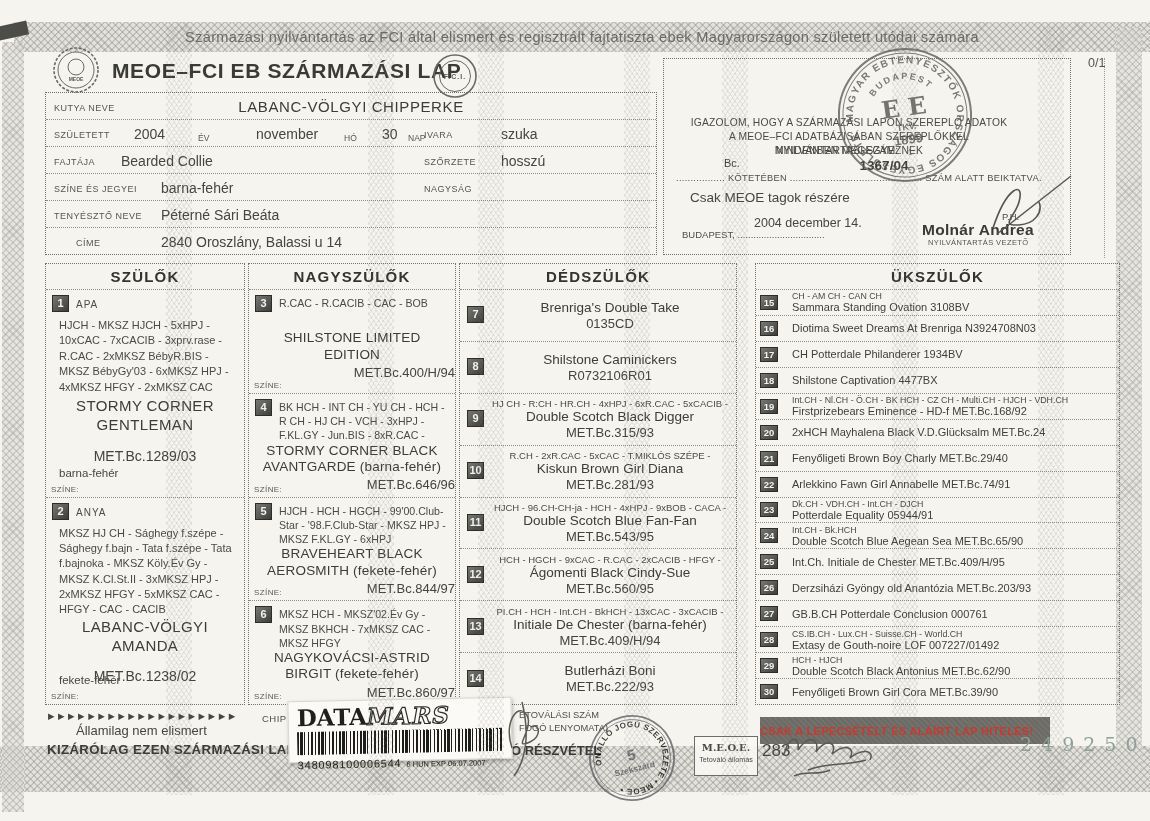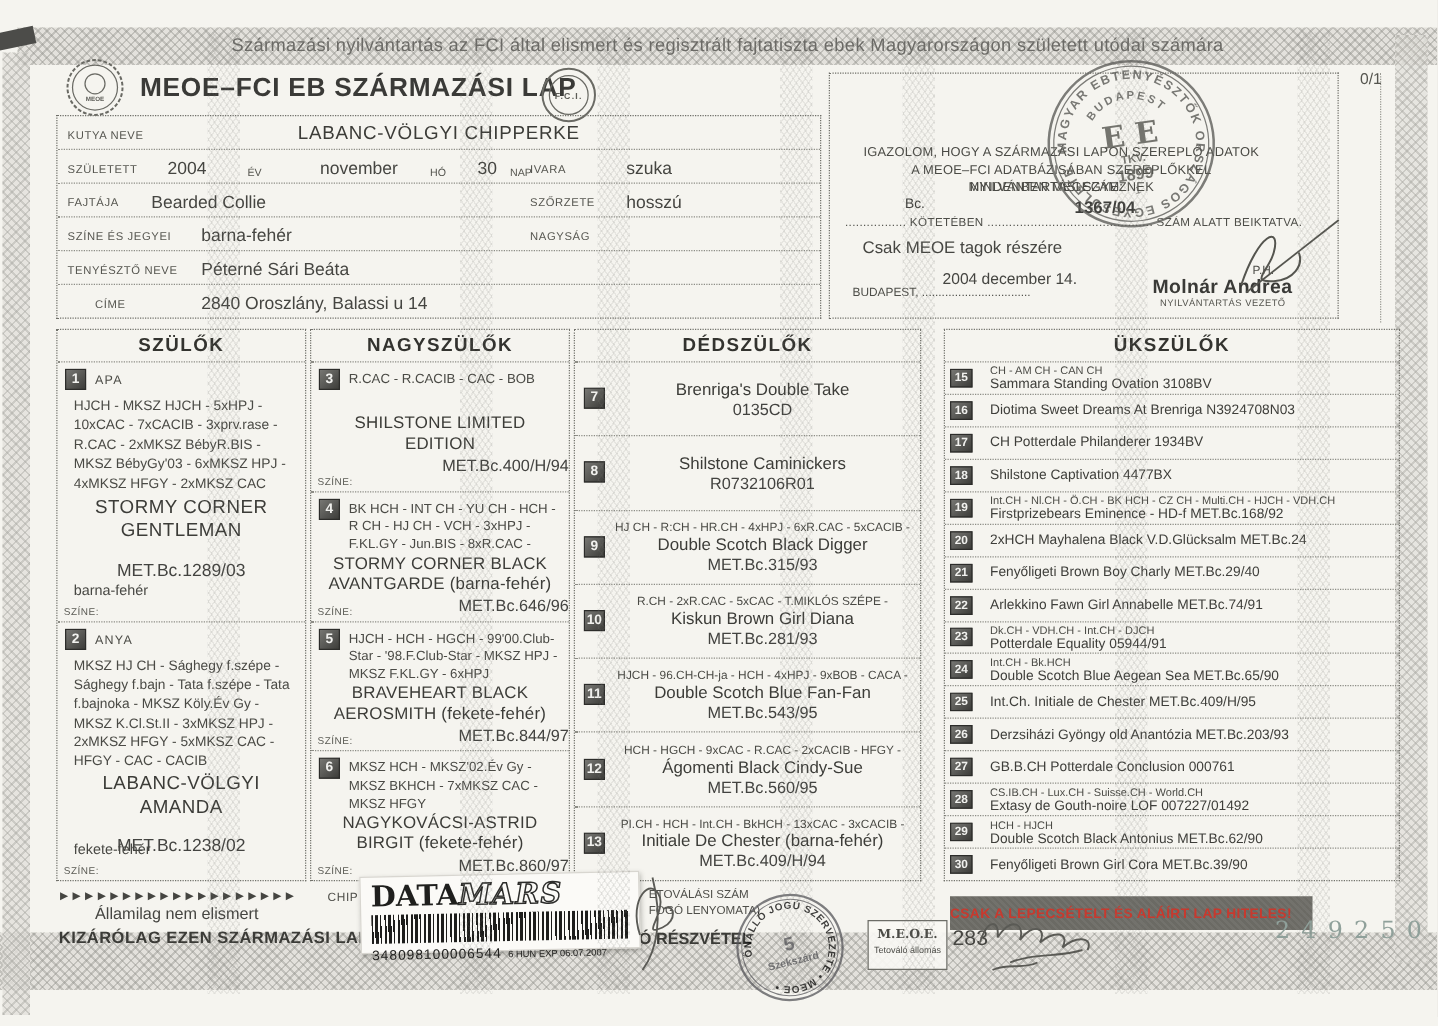--- a/index.html
+++ b/index.html
@@ -337,20 +337,25 @@
             <div class="ctitles">HCH - HGCH - 9xCAC - R.CAC - 2xCACIB - HFGY -</div>
             <div class="cname">Ágomenti Black Cindy-Sue</div>
             <div class="creg">MET.Bc.560/95</div>
           </div>
           <div class="entry great">
             <span class="badge bpos">13</span>
             <div class="ctitles">PI.CH - HCH - Int.CH - BkHCH - 13xCAC - 3xCACIB -</div>
             <div class="cname">Initiale De Chester (barna-fehér)</div>
             <div class="creg">MET.Bc.409/H/94</div>
           </div>
+          <div class="entry great">
+            <span class="badge bpos">14</span>
+            <div class="cname">Butlerházi Boni</div>
+            <div class="creg">MET.Bc.222/93</div>
+          </div>
         </div>
     </div>
     <div class="pcol" style="left:710px;width:365px">
       <div class="colhead">ÜKSZÜLŐK</div>
       <div class="colbody">
           <div class="entry gg">
             <span class="badge bpos">15</span>
             <div class="ggtitles">CH - AM CH - CAN CH</div>
             <div class="ggmain">Sammara Standing Ovation  3108BV</div>
           </div>

